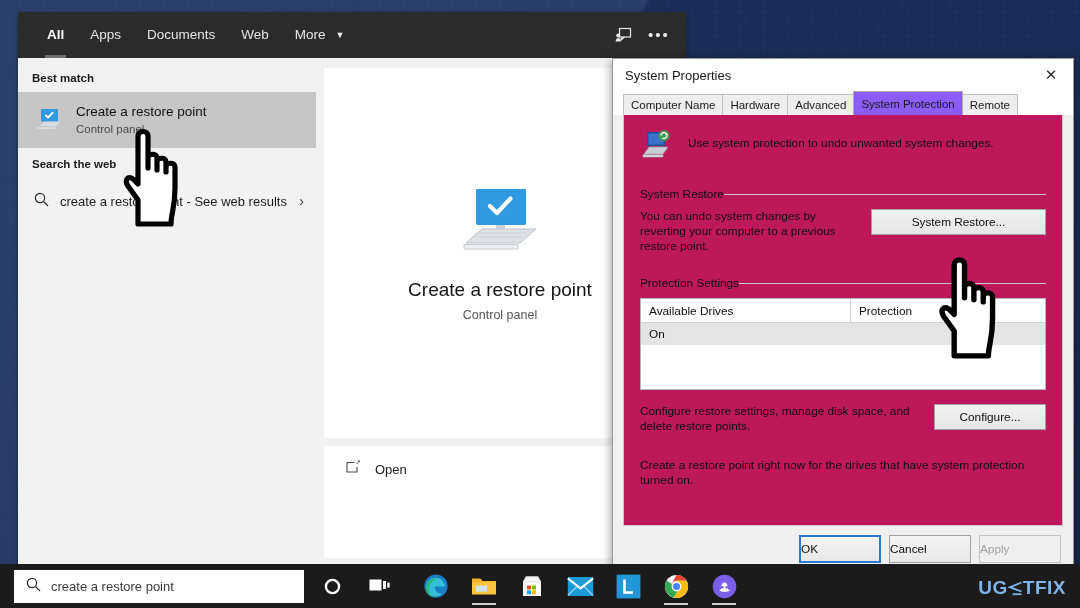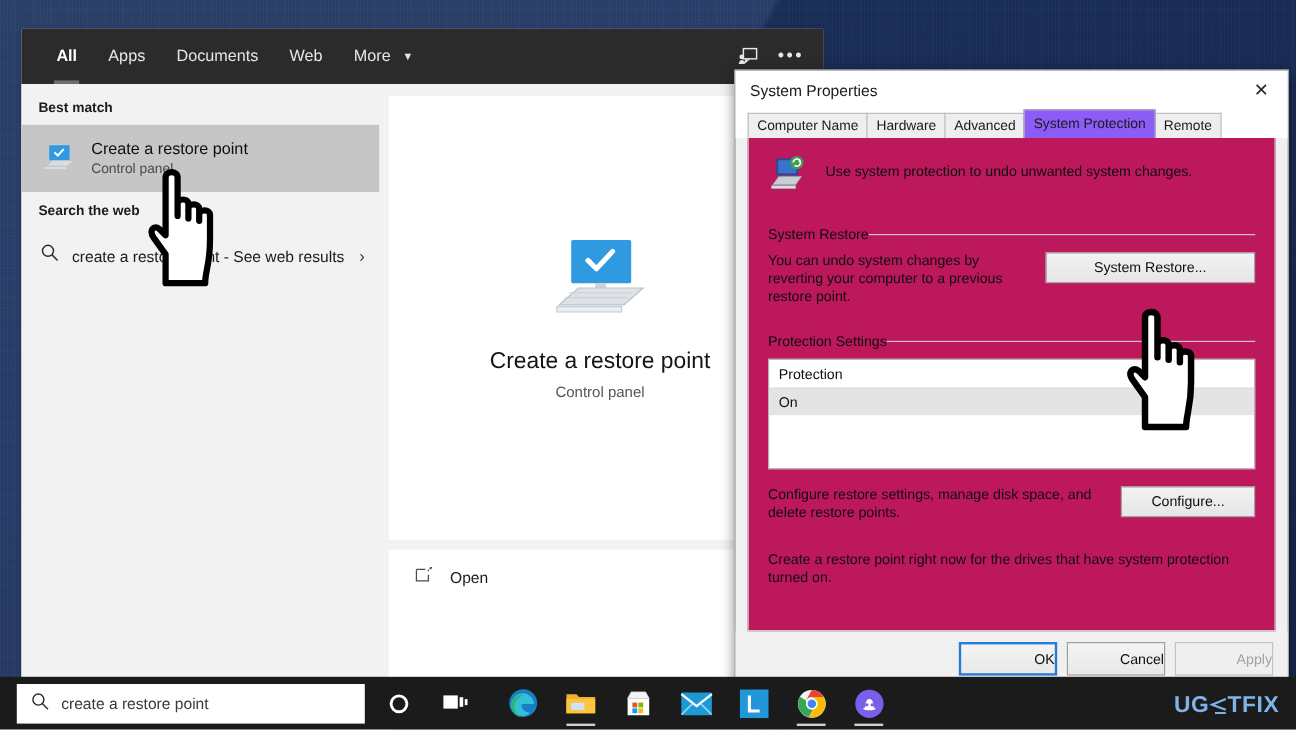--- a/index.html
+++ b/index.html
@@ -17,21 +17,21 @@
     background:
       linear-gradient(118deg, rgba(255,255,255,0.055) 0%, rgba(255,255,255,0.055) 46%, rgba(0,0,0,0.10) 46.4%, rgba(0,0,0,0.10) 100%),
       repeating-linear-gradient(90deg, rgba(255,255,255,0.018) 0px, rgba(255,255,255,0.018) 1px, rgba(0,0,0,0.012) 1px, rgba(0,0,0,0.012) 3px),
       repeating-linear-gradient(0deg, rgba(255,255,255,0.013) 0px, rgba(255,255,255,0.013) 1px, rgba(0,0,0,0.010) 1px, rgba(0,0,0,0.010) 3px),
       linear-gradient(160deg, #1d3561 0%, #1b3160 40%, #17294f 100%);
   }
 
   
   #search-flyout {
     position: absolute;
-    left: 18px; top: 24px;
+    left: 18px; top: 12px;
     width: 668px; height: 556px;
     background: #f2f2f2;
     box-shadow: 0 1px 5px rgba(0,0,0,0.30);
   }
 
   .search-header {
     height: 46px;
     background: #2b2b2b;
     display: flex; align-items: center;
     padding-left: 16px;
@@ -233,21 +233,21 @@
   .dr-cell.c2 { flex: 1; }
 
   .sp-footer {
     height: 46px; flex: 0 0 46px;
     display: flex; align-items: center; justify-content: flex-end;
     gap: 8px; padding-right: 12px;
     background: #f0f0f0;
   }
   .footbtn {
     width: 82px; padding: 6px 0;
-    font-size: 11.8px; text-align: right;
+    font-size: 11.8px; text-align: left;
     background: linear-gradient(#f4f4f4, #e8e8e8);
     border: 1px solid #a0a0a0;
     color: #0d0d0d;
   }
   .footbtn.focused { border: 2px solid #2a7bd4; padding: 5px 0; }
   .footbtn.disabled { color: #a2a2a2; background: #efefef; border-color: #c2c2c2; }
 
   
   #taskbar {
     position: absolute; left: 0; bottom: 0;
@@ -459,20 +459,21 @@
         <span class="winbtn w175">System Restore...</span>
       </div>
 
       <div class="group-head">
         <span class="g-label">Protection Settings</span>
         <span class="g-rule"></span>
       </div>
 
       <div class="drives-box">
         <div class="drives-head">
+          <div class="dh-cell c1">Available Drives</div>
           <div class="dh-cell c2">Protection</div>
         </div>
         <div class="drive-row">
           <div class="dr-cell c2">On</div>
         </div>
       </div>
 
       <div class="row-split">
         <span class="rs-text">Configure restore settings, manage disk space, and delete restore points.</span>
         <span class="winbtn w112">Configure...</span>

